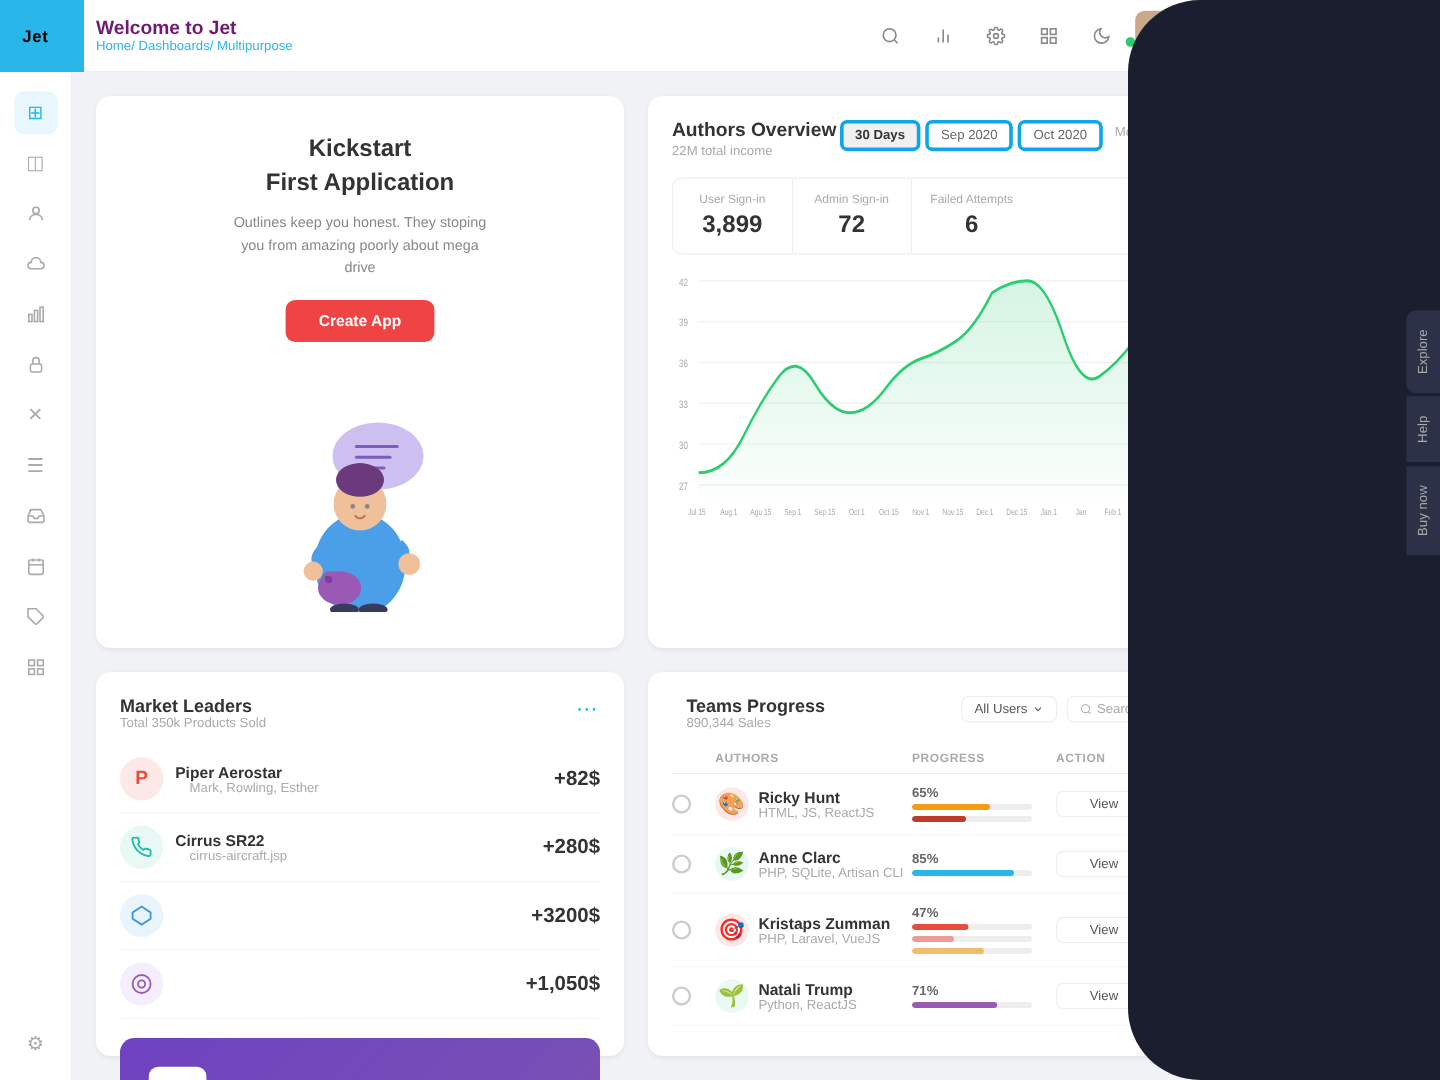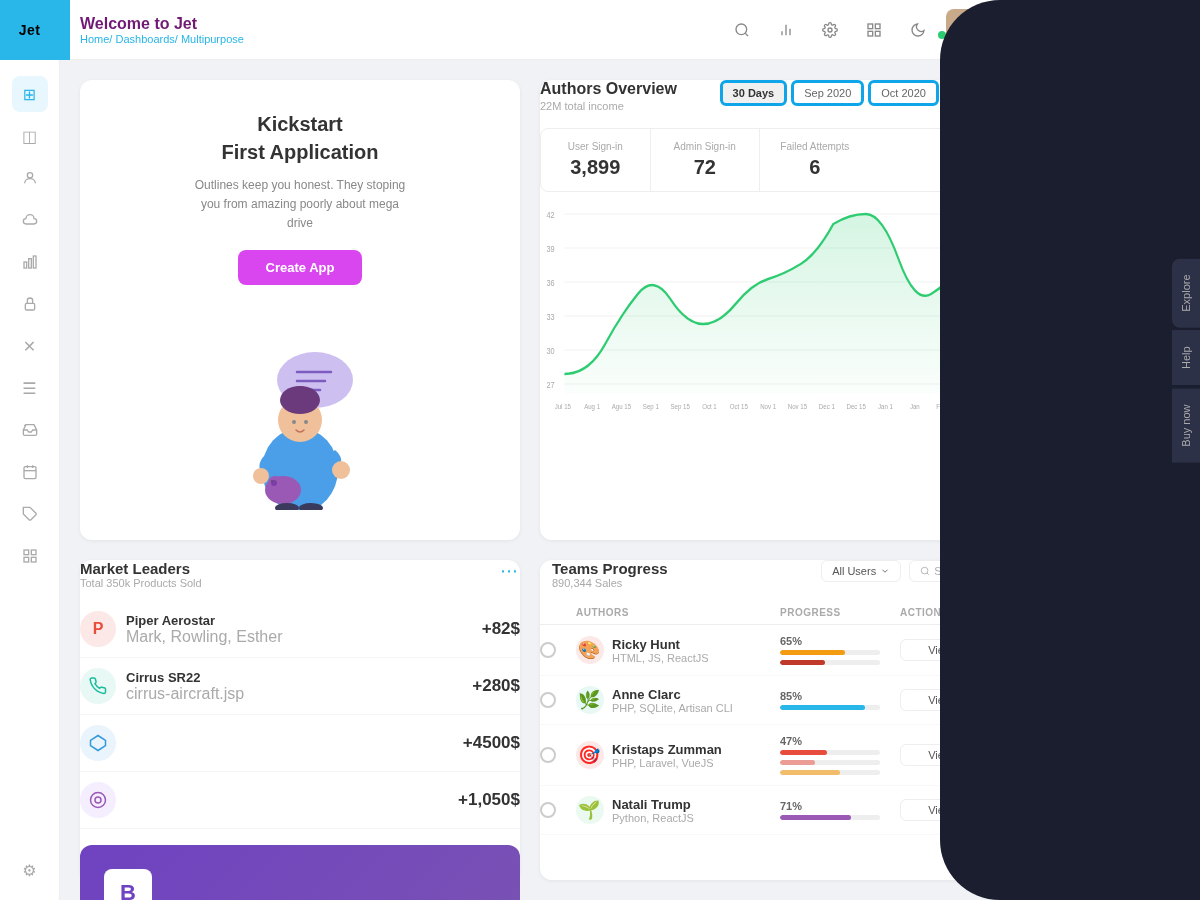--- a/index.html
+++ b/index.html
@@ -109,37 +109,38 @@
       overflow-y: auto;
       display: grid;
       grid-template-columns: 1fr 1fr;
       grid-template-rows: auto auto;
       gap: 20px;
     }
 
     .card {
       background: #fff;
       border-radius: 12px;
+      padding: 20px;
       box-shadow: 0 1px 4px rgba(0,0,0,0.06);
     }
 
     
     .kickstart-card {
       text-align: center;
       display: flex;
       flex-direction: column;
       align-items: center;
       justify-content: space-between;
       padding: 30px 24px;
       min-height: 460px;
     }
     .kickstart-title { font-size: 20px; font-weight: 700; color: #333; line-height: 1.4; }
     .kickstart-desc { font-size: 12px; color: #888; margin-top: 10px; line-height: 1.6; max-width: 220px; }
     .create-app-btn {
-      background: #d946ef;
+      background: #ef4444;
       color: #fff;
       border: none;
       border-radius: 8px;
       padding: 10px 28px;
       font-size: 13px;
       font-weight: 600;
       cursor: pointer;
       margin-top: 16px;
     }
 
@@ -214,21 +215,21 @@
     }
     .market-item:last-child { border-bottom: none; }
     .market-logo {
       width: 36px; height: 36px; border-radius: 50%;
       display: flex; align-items: center; justify-content: center;
       font-size: 16px; font-weight: 700;
       flex-shrink: 0;
     }
     .market-info { flex: 1; }
     .market-name { font-size: 13px; font-weight: 600; color: #333; }
-    .market-details { font-size: 16px; color: #aaa; }
+    .market-details { font-size: 11px; color: #aaa; margin-left: 12px; }
     .market-value { font-size: 17px; font-weight: 600; color: #333; }
 
     
     .bootstrap-card {
       background: linear-gradient(135deg, #6f42c1, #7952b3);
       border-radius: 12px;
       padding: 24px;
       display: flex;
       align-items: center;
       gap: 16px;
@@ -646,21 +647,21 @@
       <div class="market-item">
         <div class="market-logo" style="background:#eaf4fd">
           <svg width="18" height="18" viewBox="0 0 24 24" fill="none" stroke="#3498db" stroke-width="2">
               <polygon points="12 2 22 8.5 22 15.5 12 22 2 15.5 2 8.5 12 2"></polygon>
             </svg>
         </div>
         <div class="market-info">
           <div class="market-name"></div>
           <div class="market-details"></div>
         </div>
-        <div class="market-value">+4500$</div>
+        <div class="market-value">+3200$</div>
       </div>
 
       <div class="market-item">
         <div class="market-logo" style="background:#f5eeff">
           <svg width="18" height="18" viewBox="0 0 24 24" fill="none" stroke="#9b59b6" stroke-width="2">
               <circle cx="12" cy="12" r="10"></circle>
               <circle cx="12" cy="12" r="4"></circle>
             </svg>
         </div>
         <div class="market-info">

